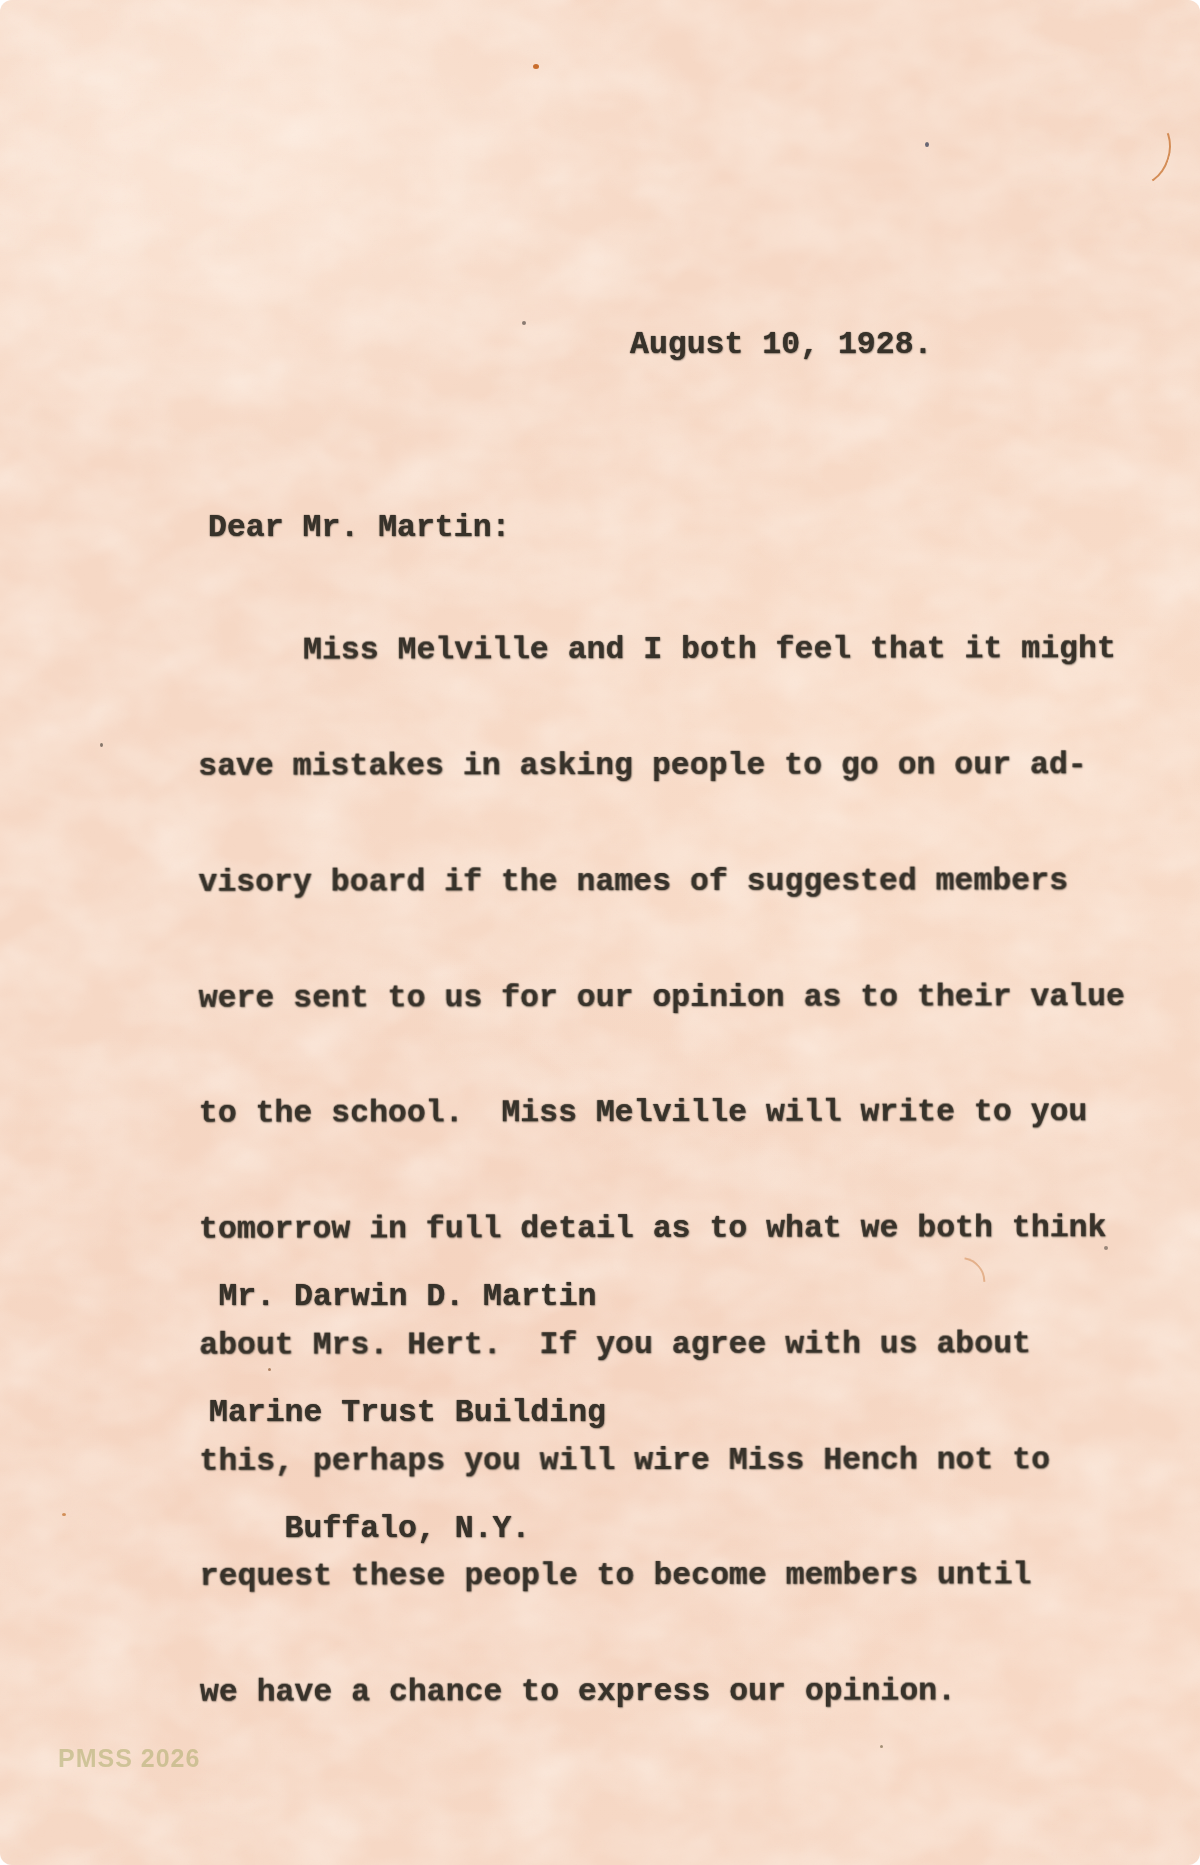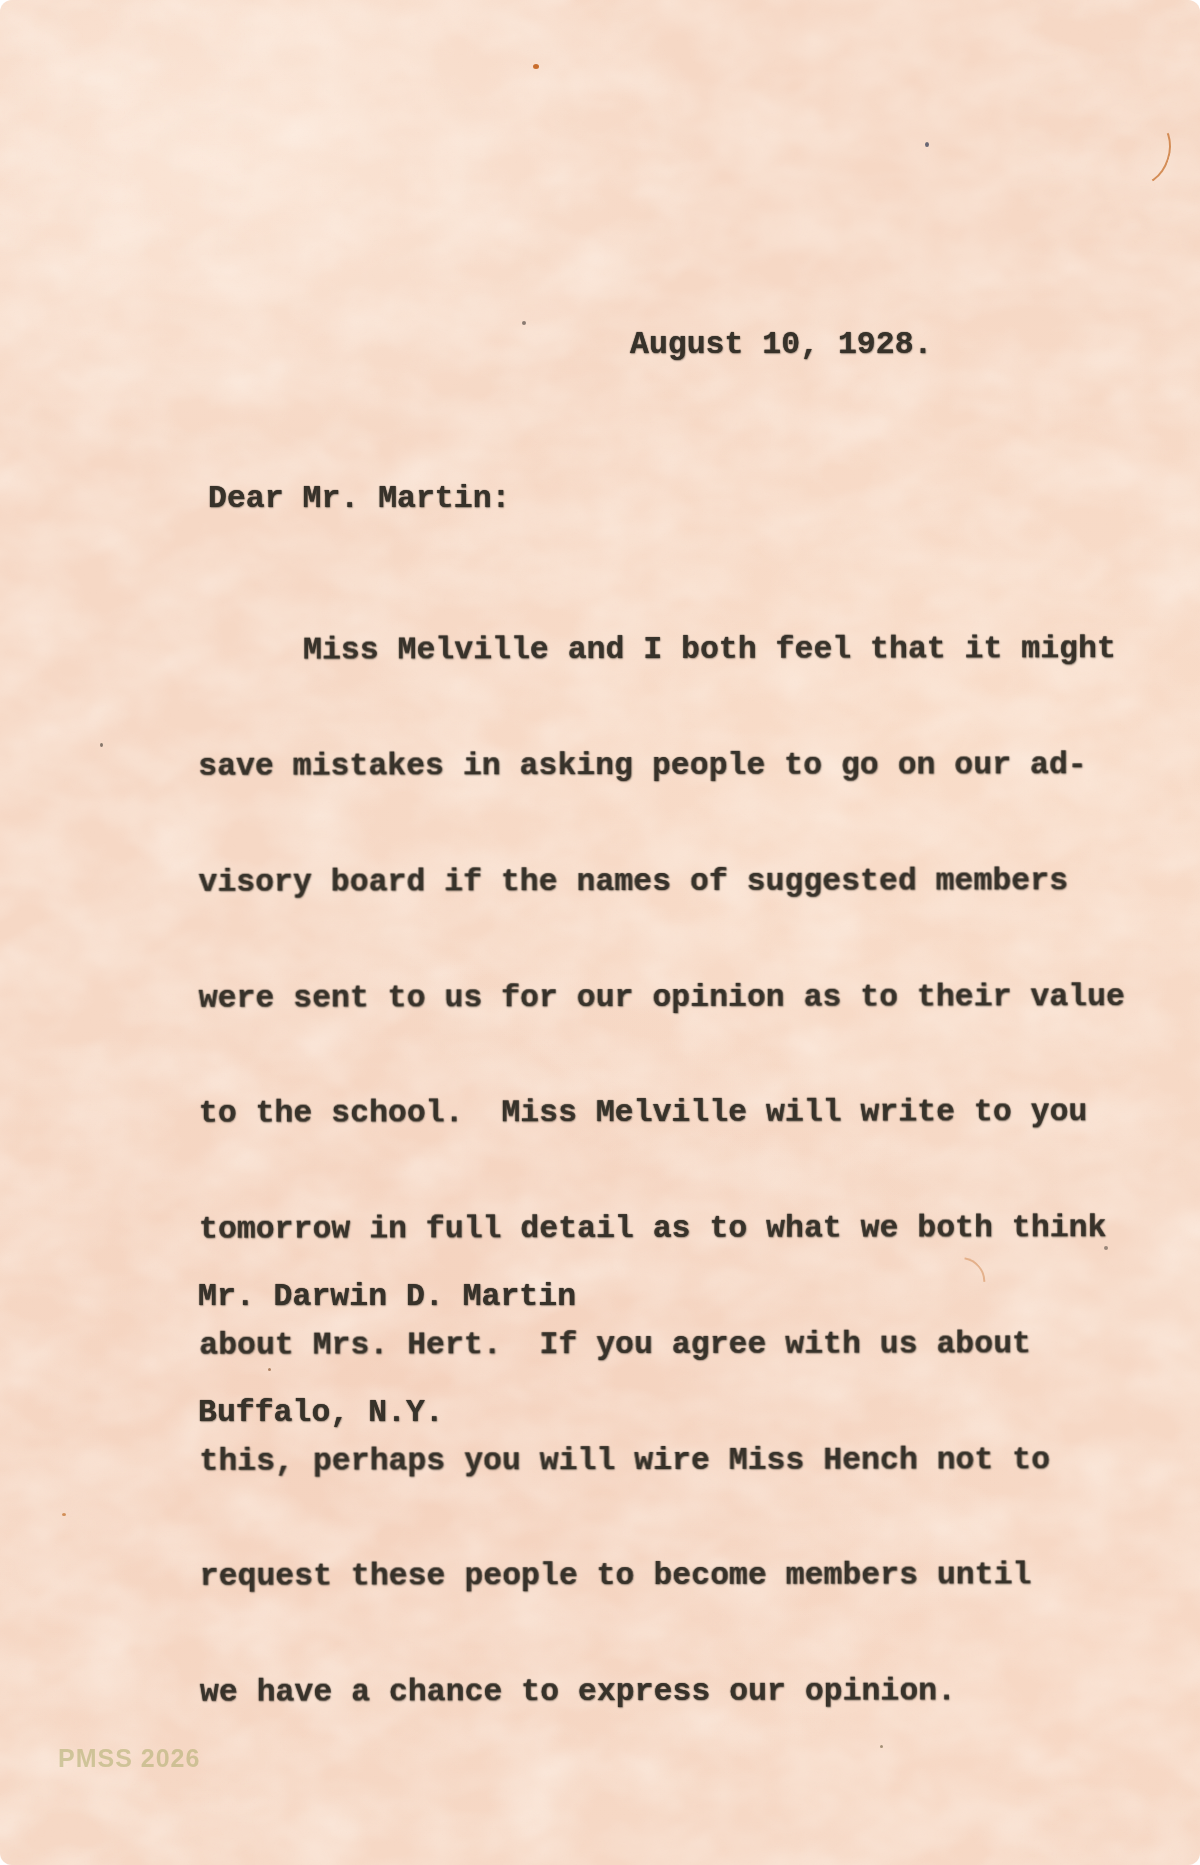--- a/index.html
+++ b/index.html
@@ -33,25 +33,25 @@
     line-height: 38.6px;
     white-space: pre;
     letter-spacing: 0;
     text-shadow:
       0 0 1px rgba(55,50,42,0.85),
       0.6px 0.6px 1.6px rgba(70,60,48,0.45),
       -0.4px 0.3px 1.2px rgba(70,60,48,0.30);
     filter: blur(0.2px);
   }
   .date-line      { left: 630px; top: 326px; }
-  .salutation     { left: 208px; top: 480px; text-align: right; }
+  .salutation     { left: 208px; top: 509px; text-align: right; }
   .body-block     { left: 199px; top: 554px; transform: rotate(-0.1deg); }
   .body-block .indent { padding-left: 105px; }
   .closing        { left: 533px; top: 1011px; }
-  .address-block  { left: 198px; top: 1201px; }
+  .address-block  { left: 209px; top: 1201px; text-align: center; }
   .watermark {
     position: absolute;
     left: 58px; top: 1744px;
     font-family: "Liberation Sans", sans-serif;
     font-size: 25px;
     font-weight: 700;
     letter-spacing: 1px;
     color: #aeae6e;
     opacity: 0.55;
   }
@@ -119,18 +119,19 @@
     <div>tomorrow in full detail as to what we both think</div>
     <div>about Mrs. Hert.  If you agree with us about</div>
     <div>this, perhaps you will wire Miss Hench not to</div>
     <div>request these people to become members until</div>
     <div>we have a chance to express our opinion.</div>
   </div>
 
 
   <div class="type address-block">
     <div>Mr. Darwin D. Martin</div>
+    <div>Marine Trust Building</div>
     <div>Buffalo, N.Y.</div>
   </div>
 
   <div class="watermark">PMSS 2026</div>
 
 </div>
 
 </body></html>

